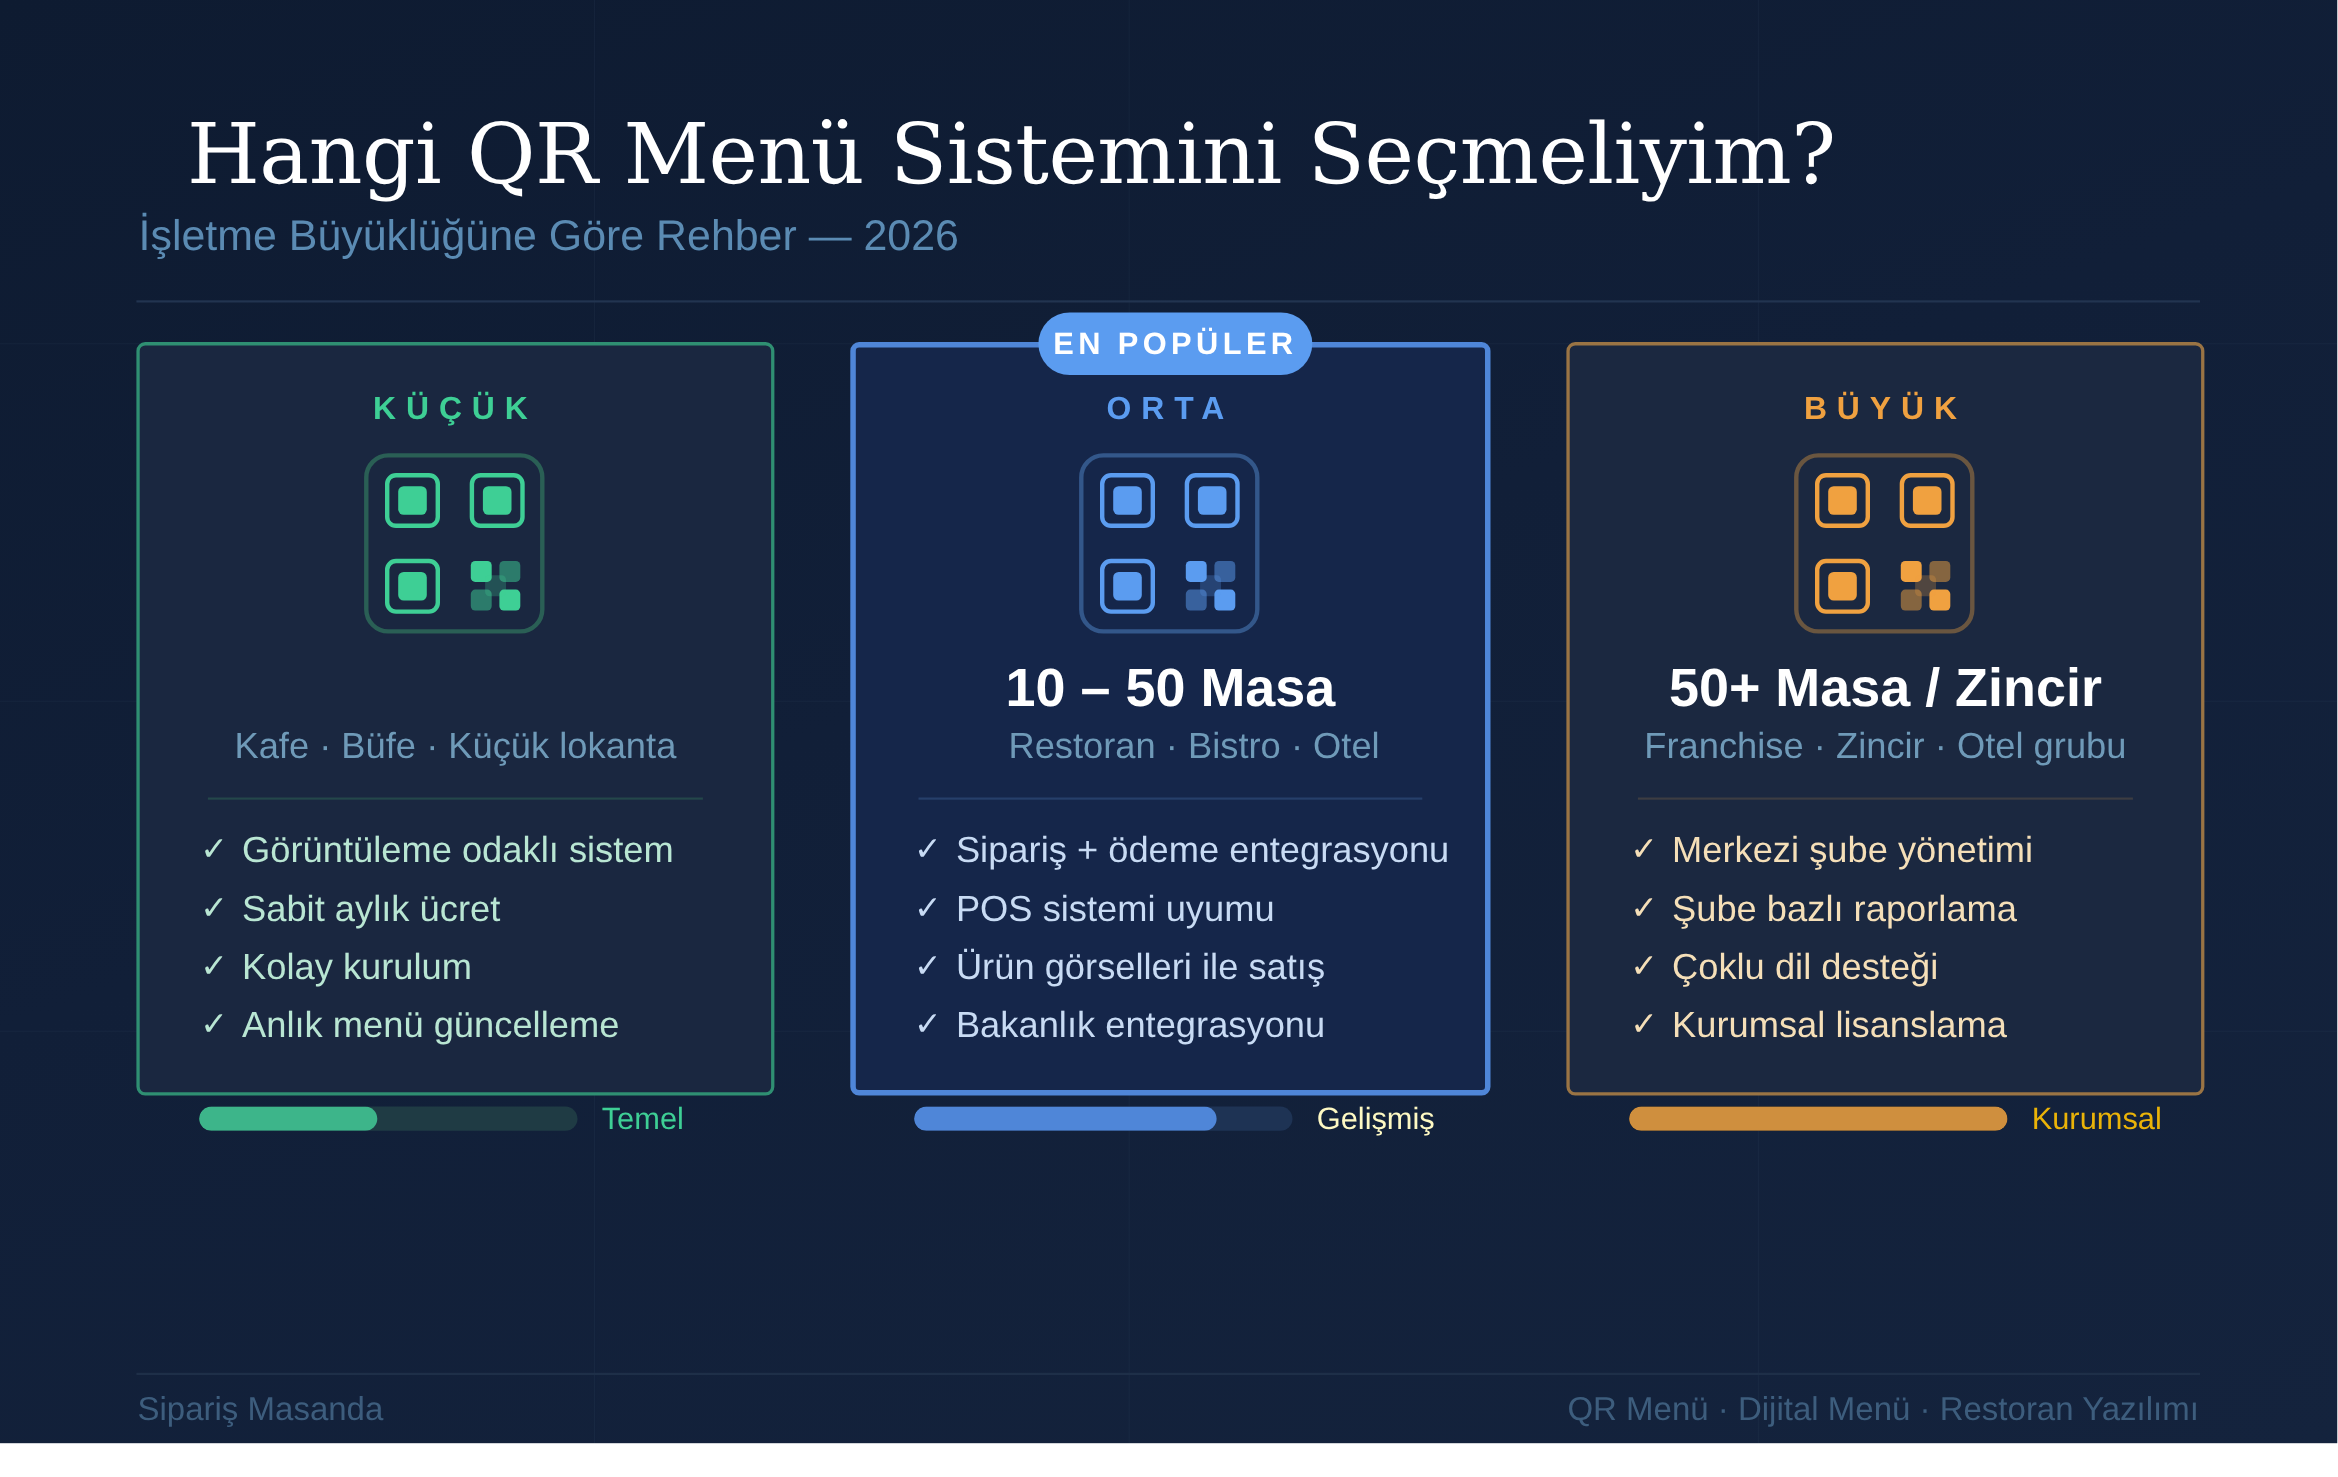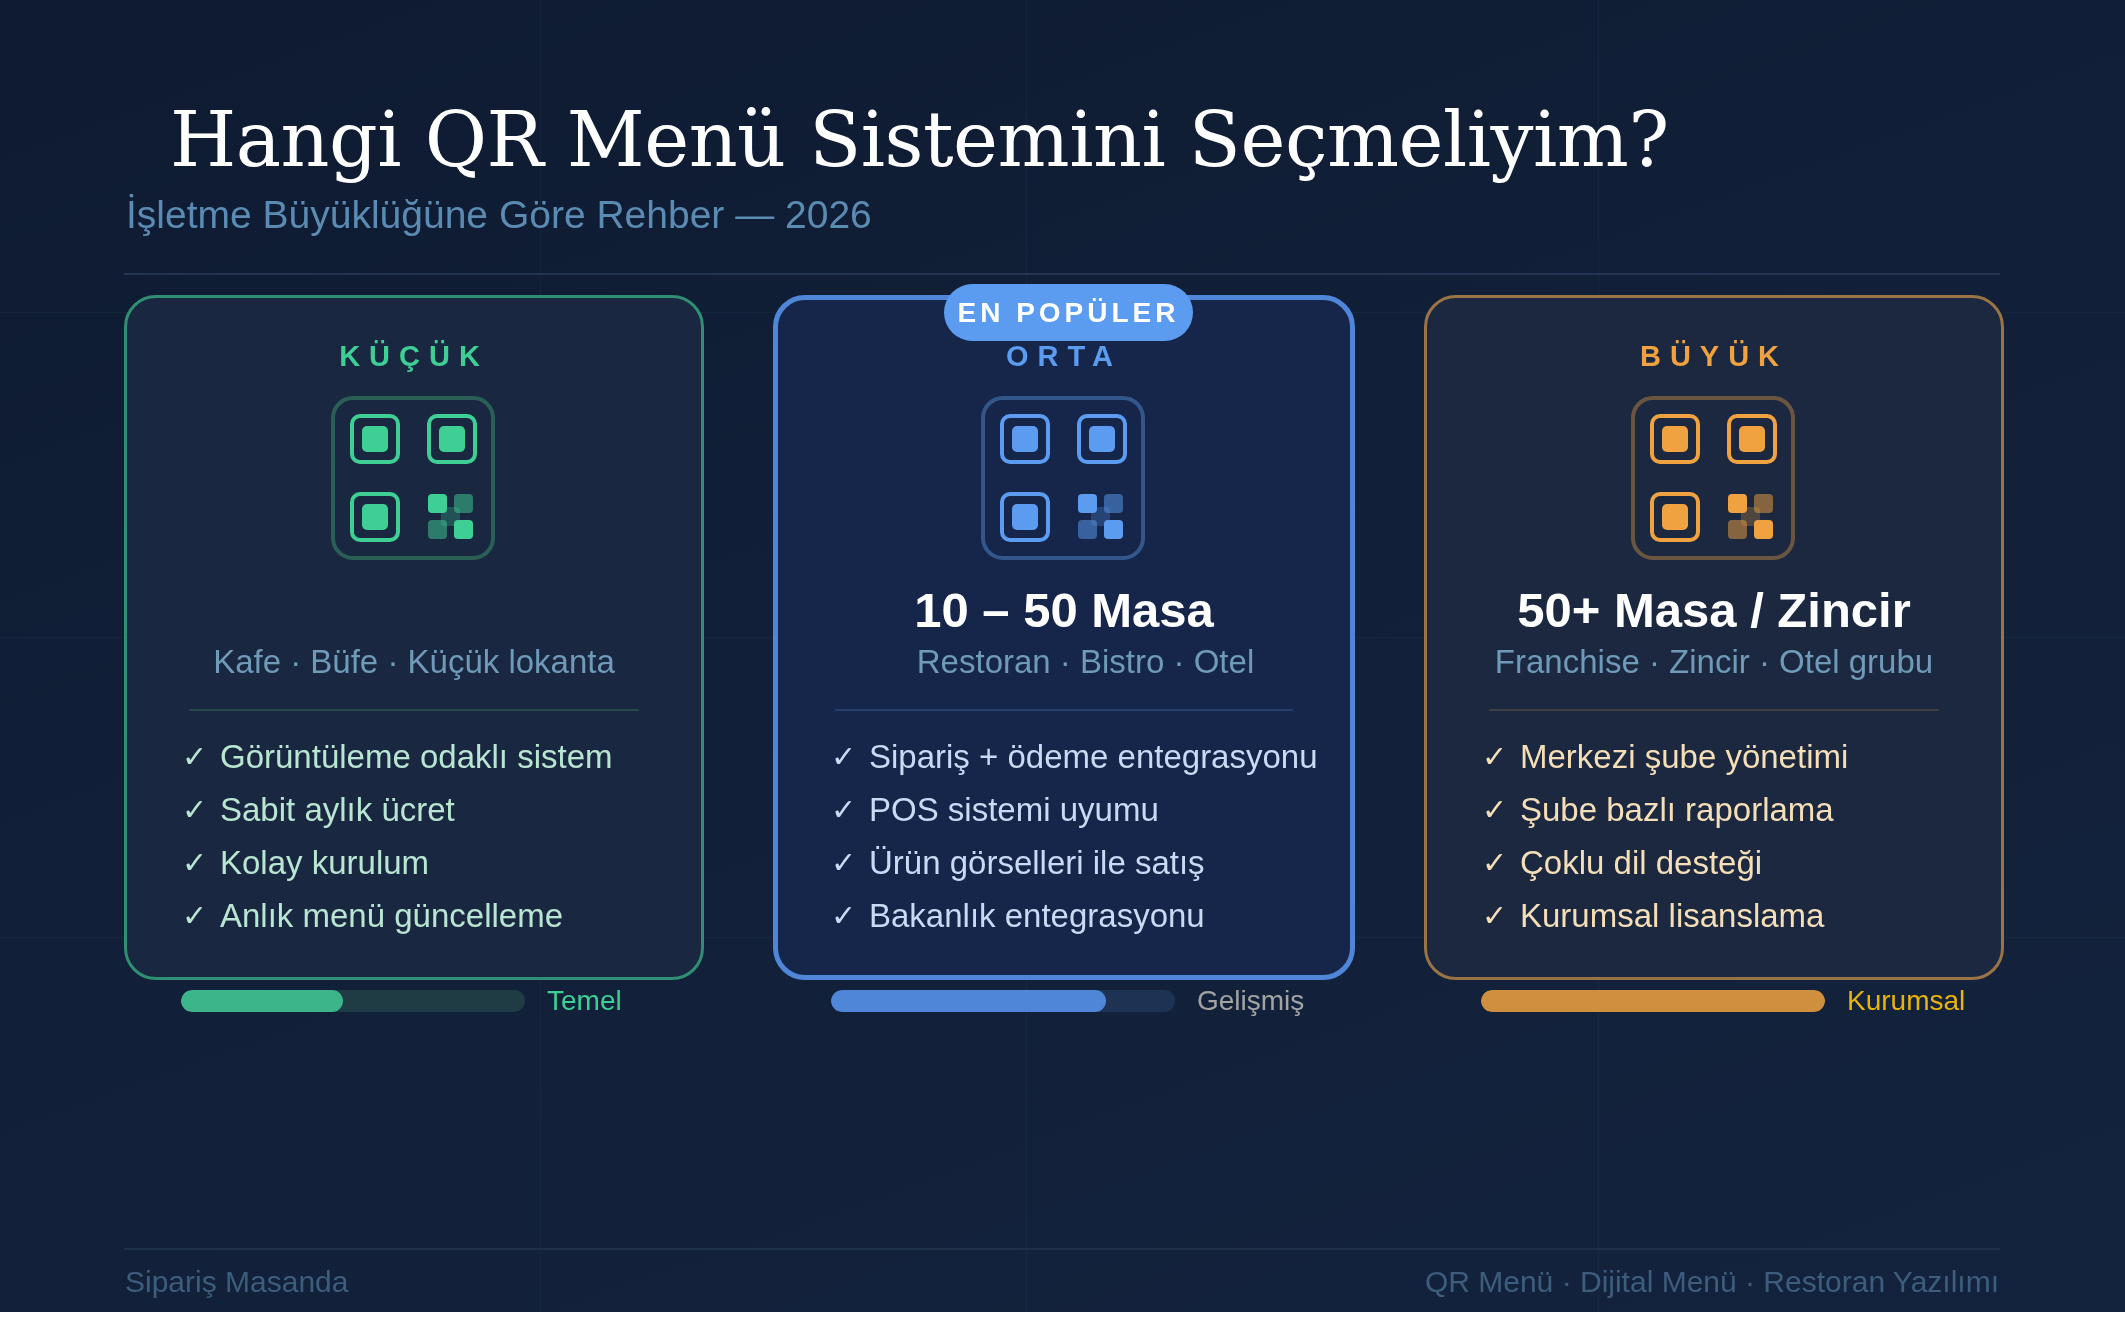--- a/index.html
+++ b/index.html
@@ -24,21 +24,21 @@
   .subtitle {
     position: absolute; left: 126px; top: 190px;
     font-size: 39px; line-height: 50px; color: #5b8bb3; white-space: nowrap;
   }
   .header-divider {
     position: absolute; left: 124px; top: 273px; width: 1876px; height: 2px;
     background: #223450;
   }
 
   .card {
-    position: absolute; top: 295px; height: 685px; border-radius: 32px;
+    position: absolute; top: 311px; height: 685px; border-radius: 8px;
     background: #1a2740;
   }
   .card.small { left: 124px; width: 580px; border: 3px solid #2f8f72; }
   .card.medium { left: 773px; width: 582px; border: 5px solid #4f86d8; background: #15264a; }
   .card.large { left: 1424px; width: 580px; border: 3px solid #9a7444; background: #1b2840; }
 
   .tier-label {
     position: absolute; left: 0; right: 0; top: 40px; text-align: center;
     font-weight: bold; font-size: 29px; letter-spacing: 9px; line-height: 36px;
   }
@@ -207,21 +207,21 @@
           <span>Ürün görselleri ile satış</span>
         </li>
       <li>
           <span class="check">✓</span>
           <span>Bakanlık entegrasyonu</span>
         </li>
     </ul>
     <div class="progress" style="background:#1e3354">
       <div class="fill" style="width:80%;background:#4f86d8"></div>
     </div>
-    <div class="level-label" style="color:#a3a3a3">Gelişmiş</div>
+    <div class="level-label" style="color:#fef9c3">Gelişmiş</div>
   </div>
 
   <div class="badge">EN POPÜLER</div>
 
   <div class="card large">
     <div class="tier-label" style="color:#f0a140">BÜYÜK</div>
     <div class="qr-box" style="border-color:#6a5640">
       <div class="finder f-tl" style="border-color:#f0a140">
           <div class="dot" style="background:#f0a140"></div>
         </div>

